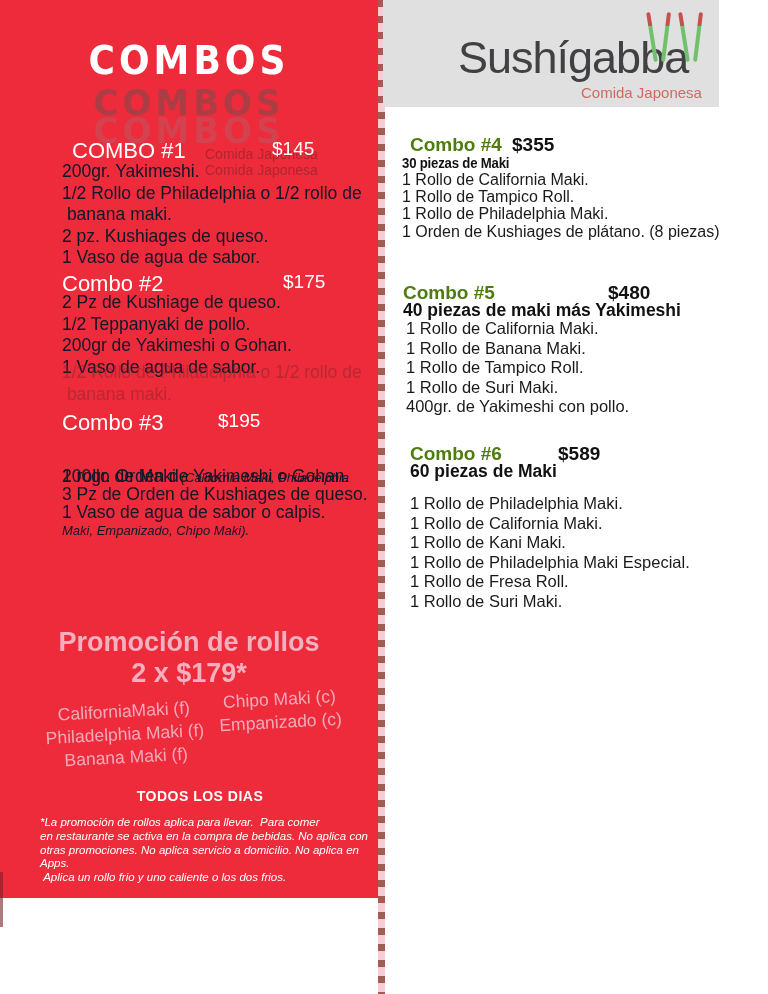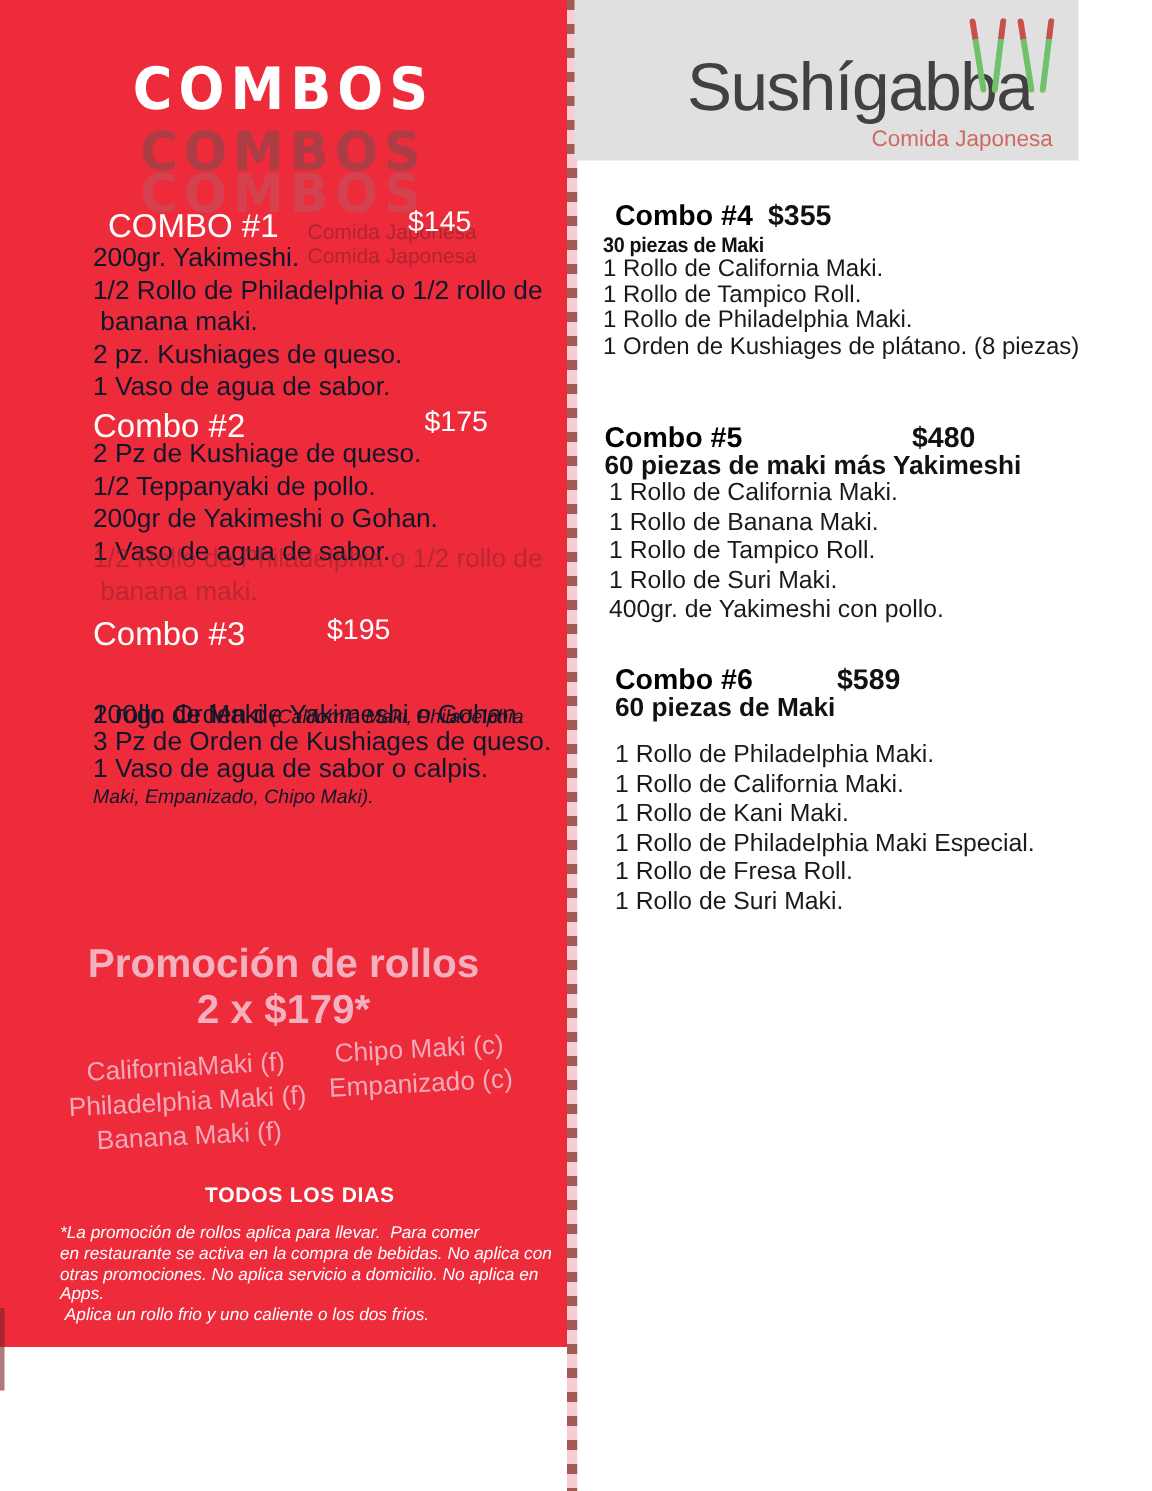--- a/index.html
+++ b/index.html
@@ -49,21 +49,21 @@
            font-family:"Liberation Sans", sans-serif; }
   .tagline { position:absolute; left:198px; top:84px; font-size:15px; color:#CF6A62; }
   .stick { position:absolute; width:4px; height:50px; top:12px; border-radius:2px;
            background:linear-gradient(to bottom, #C8504C 0 28%, #6FC26B 28% 100%); }
   .stick-1 { left:267px; transform:rotate(-9deg); }
   .stick-2 { left:281px; transform:rotate(7deg); }
   .stick-3 { left:299px; transform:rotate(-9deg); }
   .stick-4 { left:313px; transform:rotate(7deg); }
 
   .rcombo { position:absolute; left:0; width:383px; }
-  .rname { position:absolute; font-size:19px; font-weight:bold; color:#000000; white-space:nowrap; }
+  .rname { position:absolute; font-size:19px; font-weight:bold; color:#4d7c0f; white-space:nowrap; }
   .rprice { position:absolute; font-size:19px; font-weight:bold; color:#111; }
   .rsub { position:absolute; font-weight:bold; color:#111; white-space:nowrap; }
   .rsub-condensed { font-size:14px; transform:scaleX(.94); transform-origin:left; letter-spacing:-.2px; }
   .rsub-big { font-size:17.5px; }
   .ritems { position:absolute; font-size:16px; line-height:17.2px; color:#1a1a1a; }
   .ritems-lg { font-size:16.5px; line-height:19.6px; }
 </style>
 </head>
 <body>
 
@@ -139,21 +139,21 @@
           <div>1 Rollo de California Maki.</div>
           <div>1 Rollo de Tampico Roll.</div>
           <div>1 Rollo de Philadelphia Maki.</div>
           <div>1 Orden de Kushiages de plátano. (8 piezas)</div>
         </div>
     </div>
 
     <div class="rcombo">
       <div class="rname" style="left:18px; top:282px;">Combo #5</div>
       <div class="rprice" style="left:223px; top:282px;">$480</div>
-      <div class="rsub rsub-big" style="left:18px; top:300px;">60 piezas de maki más Yakimeshi</div>
+      <div class="rsub rsub-big" style="left:18px; top:300px;">40 piezas de maki más Yakimeshi</div>
       <div class="ritems ritems-lg" style="left:21px; top:319px;">
           <div>1 Rollo de California Maki.</div>
           <div>1 Rollo de Banana Maki.</div>
           <div>1 Rollo de Tampico Roll.</div>
           <div>1 Rollo de Suri Maki.</div>
           <div>400gr. de Yakimeshi con pollo.</div>
         </div>
     </div>
 
     <div class="rcombo">

